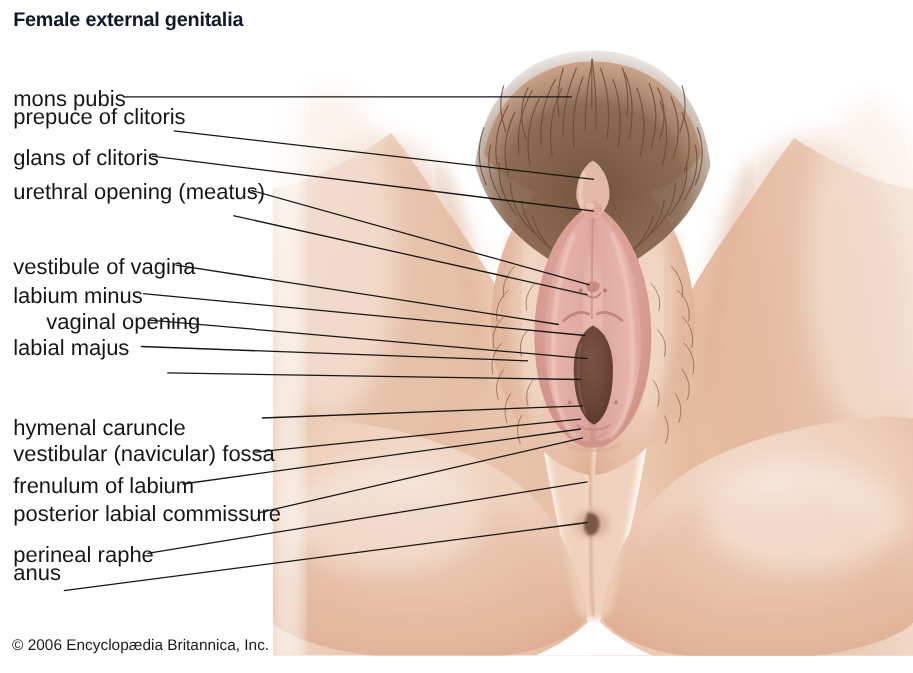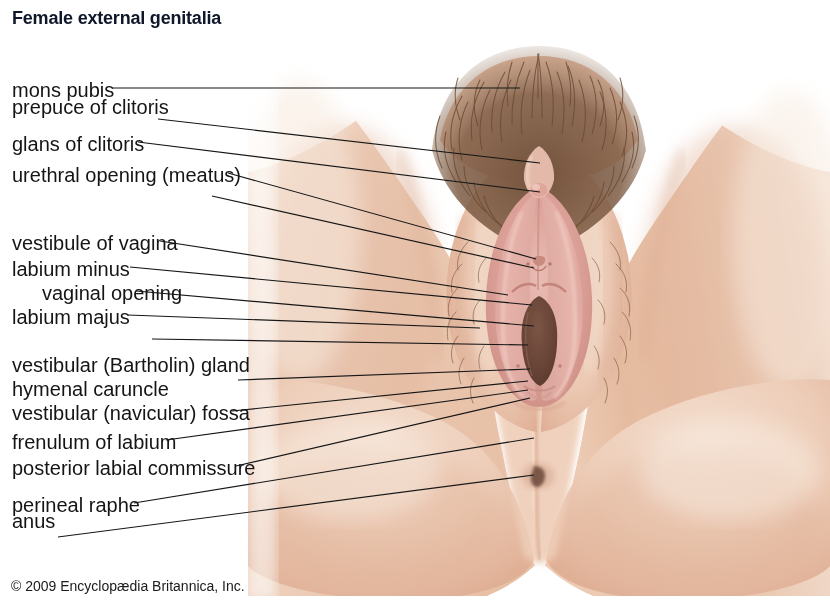--- a/index.html
+++ b/index.html
@@ -320,38 +320,37 @@
     <div class="lbl" style="left: 12px; top: 235px;">
       <div>vestibule of vagina</div>
     </div>
     <div class="lbl" style="left: 12px; top: 261px;">
       <div>labium minus</div>
     </div>
     <div class="lbl" style="left: 2px; top: 285px; margin-left: 40px;">
       <div>vaginal opening</div>
     </div>
     <div class="lbl" style="left: 12px; top: 309px;">
-      <div>labium majus</div>
+      <div>labial majus</div>
     </div>
     <div class="lbl" style="left: 12px; top: 333px; margin-top: 48px;">
       <div>hymenal caruncle</div>
     </div>
     <div class="lbl two" style="left: 12px; top: 357px;">
-      <div>vestibular (Bartholin) gland</div>
     </div>
     <div class="lbl" style="left: 12px; top: 405px;">
       <div>vestibular (navicular) fossa</div>
     </div>
     <div class="lbl" style="left: 12px; top: 434px;">
       <div>frenulum of labium</div>
     </div>
     <div class="lbl" style="left: 12px; top: 460px;">
       <div>posterior labial commissure</div>
     </div>
     <div class="lbl" style="left: 12px; top: 497px;">
       <div>perineal raphe</div>
     </div>
     <div class="lbl" style="left: 12px; top: 513px;">
       <div>anus</div>
     </div>
   </div>
 
-<div id="copyright">© 2009 Encyclopædia Britannica, Inc.</div>
+<div id="copyright">© 2006 Encyclopædia Britannica, Inc.</div>
 
 </body></html>

